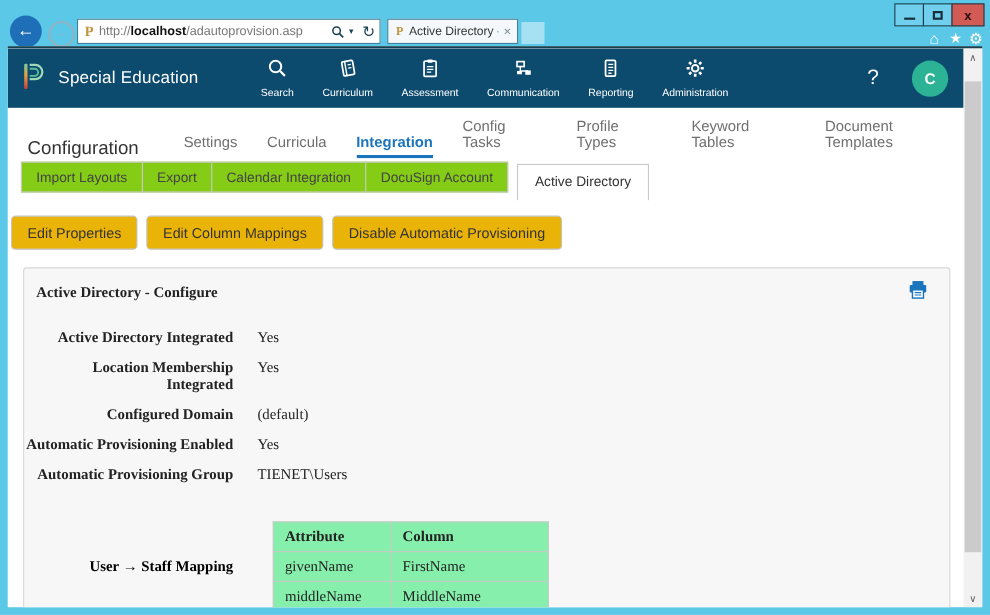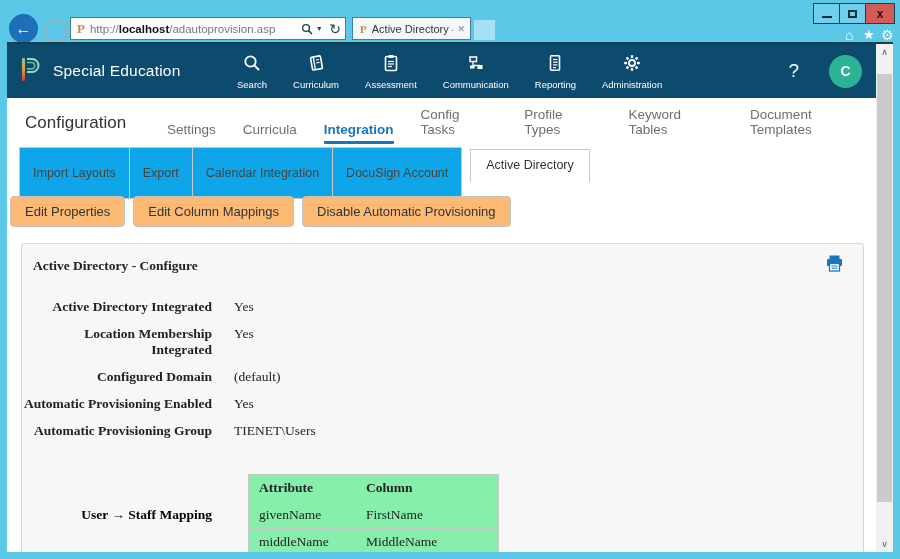--- a/index.html
+++ b/index.html
@@ -56,35 +56,35 @@
   .brand-title{color:#fff;font-size:15.5px;letter-spacing:.2px;}
   .mainnav{display:flex;align-items:center;gap:26px;}
   .navitem{display:flex;flex-direction:column;align-items:center;gap:2px;color:#fff;cursor:pointer;text-align:right;}
   .navitem .nlabel{font-size:9.5px;}
   .help-q{margin-left:auto;color:#fff;font-size:19px;margin-right:30px;}
   .avatar{width:33px;height:33px;border-radius:50%;background:#2cb295;color:#fff;font-size:14px;font-weight:bold;
           display:flex;align-items:center;justify-content:center;margin-right:14px;}
 
   
   .configrow{position:relative;height:46px;}
-  .pagetitle{position:absolute;left:18px;top:15px;font-size:17px;color:#333;}
+  .pagetitle{position:absolute;left:18px;top:27px;font-size:17px;color:#333;}
   .topnavtabs{position:absolute;left:160px;bottom:0;display:flex;gap:27px;align-items:flex-end;}
   .toptab{font-size:13.5px;color:#6f6f6f;padding-bottom:7px;cursor:pointer;}
   .toptab.active{color:#1b75bc;font-weight:bold;border-bottom:3px solid #1b75bc;padding-bottom:4px;border-radius:1px;}
 
   
   .subtabs{display:flex;margin:3px 0 0 12px;align-items:flex-start;height:37px;}
-  .subtab{border:1px solid #c9c9c9;margin-left:-1px;padding:18px 13px;background:#0ea5e9;
+  .subtab{border:1px solid #c9c9c9;margin-left:-1px;padding:6px 13px;background:#84cc16;
           font-size:12.5px;color:#444;white-space:nowrap;cursor:pointer;}
   .subtab:first-child{margin-left:0;}
   .subtab.active{margin-left:8px;background:#fff;border-bottom:none;padding:8px 15px 10px;transform:translateY(2px);color:#333;}
 
   
   .actions{display:flex;gap:8px;margin:12px 0 0 3px;}
-  .actbtn{background:#fdba74;border:1px solid #c3c3c3;border-radius:4px;padding:7px 14px;font-size:13px;color:#333;cursor:pointer;}
+  .actbtn{background:#eab308;border:1px solid #c3c3c3;border-radius:4px;padding:7px 14px;font-size:13px;color:#333;cursor:pointer;}
 
   
   .panel{margin:16px 14px 0 14px;background:#f7f7f7;border:1px solid #d8d8d8;border-radius:3px;
          height:330px;position:relative;box-sizing:border-box;font-family:"Liberation Serif",serif;}
   .panel-title{padding:14px 0 0 11px;font-weight:bold;font-size:13.5px;color:#222;}
   .print-btn{position:absolute;right:20px;top:10px;cursor:pointer;}
   .fields{margin-top:25px;}
   .frow{display:flex;margin-bottom:11px;font-size:13.5px;color:#222;}
   .flabel{width:190px;text-align:right;font-weight:bold;}
   .fvalue{margin-left:22px;}

